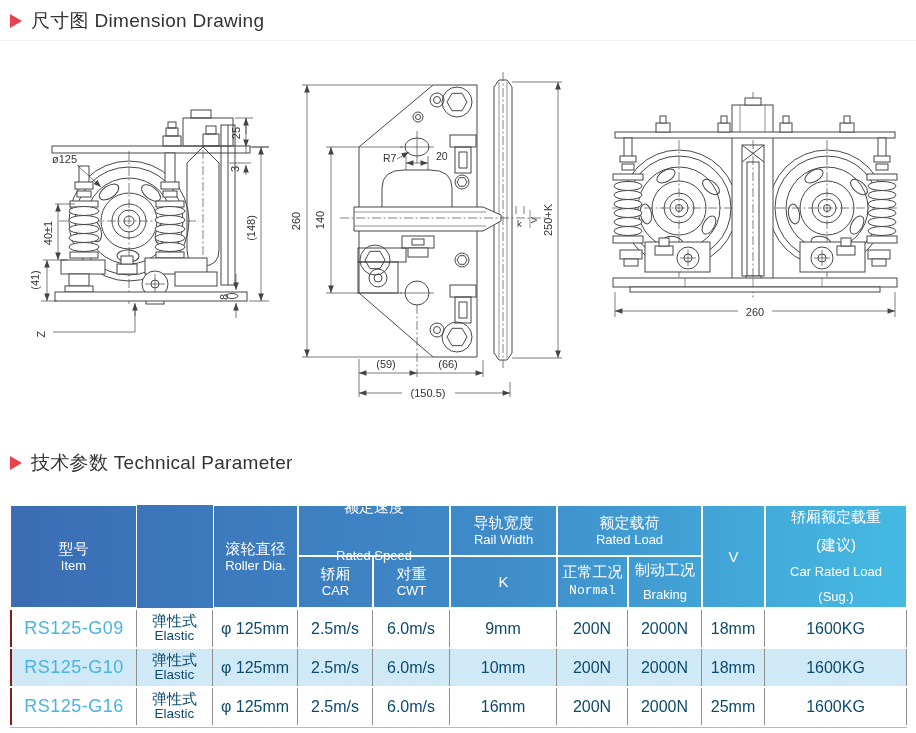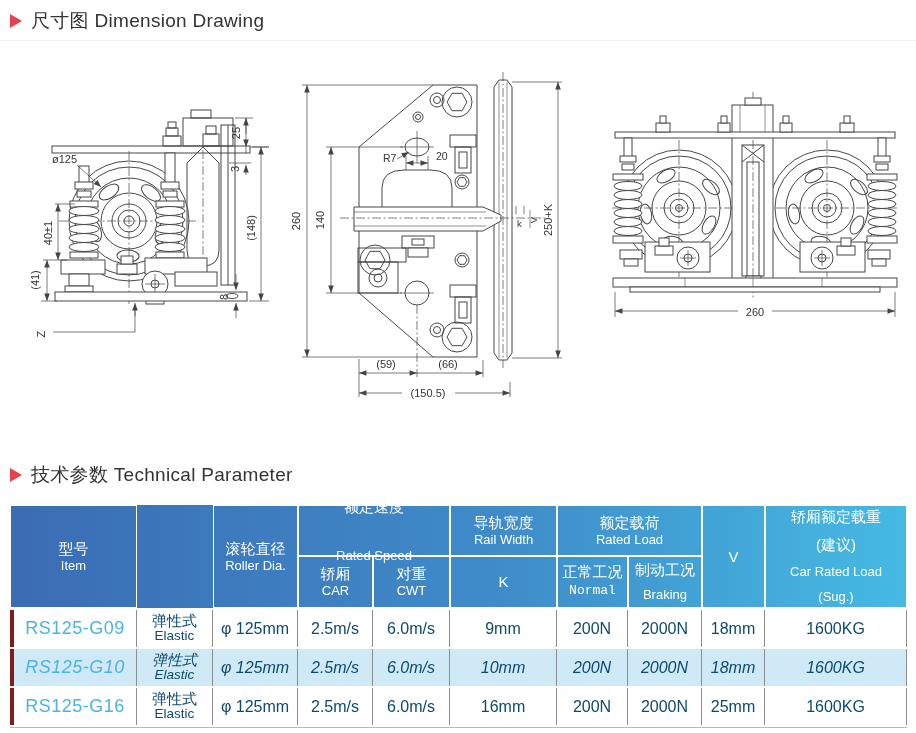--- a/index.html
+++ b/index.html
@@ -6,21 +6,21 @@
   html,body { background:#fff; }
   body { width:916px; height:733px; position:relative; overflow:hidden;
          font-family:"Liberation Sans", sans-serif; }
 
   
   .section-heading { position:absolute; left:10px; display:flex; align-items:center; gap:9px; }
   .section-heading .tri { width:0; height:0; border-left:12px solid #e8414e;
          border-top:7px solid transparent; border-bottom:7px solid transparent; }
   .section-heading .txt { font-size:19px; color:#343434; letter-spacing:.3px; }
   #heading-dimension { top:8px; }
-  #heading-technical { top:462px; }
+  #heading-technical { top:450px; }
   .faint-rule { position:absolute; left:0; width:916px; height:1px; background:#f1f1f1; }
 
   
   .drw { position:absolute; }
   #drw-left   { left:25px;  top:70px; }
   #drw-middle { left:290px; top:60px; }
   #drw-right  { left:600px; top:90px; }
   svg text { font-family:"Liberation Sans", sans-serif; fill:#333; }
 
   
@@ -37,24 +37,24 @@
   .c-roller { grid-area:1/3/3/4;text-align:right; } .c-speed  { grid-area:1/4/2/6;gap:32px; }
   .c-car    { grid-area:2/4/3/5; } .c-cwt    { grid-area:2/5/3/6; }
   .c-rail   { grid-area:1/6/2/7; } .c-k      { grid-area:2/6/3/7; }
   .c-load   { grid-area:1/7/2/9; } .c-normal { grid-area:2/7/3/8;font-family:Liberation Mono, monospace; }
   .c-braking{ grid-area:2/8/3/9;gap:8px; } .c-v      { grid-area:1/9/3/10; }
   .c-carload{ grid-area:1/10/3/11;gap:10px; }
 
   .tbody { display:grid; row-gap:2px; margin-top:2px; }
   .trow { display:grid; height:37px;
           grid-template-columns:127px 76px 85px 75px 77px 107px 71px 74px 63px 142px; }
-  .trow.alt { background:#cfe9f7;font-style:italic; }
+  .trow.alt { background:#cfe9f7; }
   .td { display:flex; align-items:center; justify-content:center; text-align:center;
         font-size:16px; color:#0c4a6e; border-right:1px solid #8e8e8e; }
-  .td:first-child { border-left:4px solid #7f1d1d; }
+  .td:first-child { border-left:2px solid #7f1d1d; }
   .td.model { color:#4ab4e2; font-size:18px; letter-spacing:.5px; }
   .td.style-cell { flex-direction:column; line-height:1.08; }
   .td.style-cell .zh { font-size:15px; } .td.style-cell .en { font-size:13.5px; }
   .table-bottom-line { height:1px; background:#b9b9b9; margin-top:2px; }
 </style>
 </head>
 <body>
 
 <div class="section-heading" id="heading-dimension">
   <span class="tri"></span>

